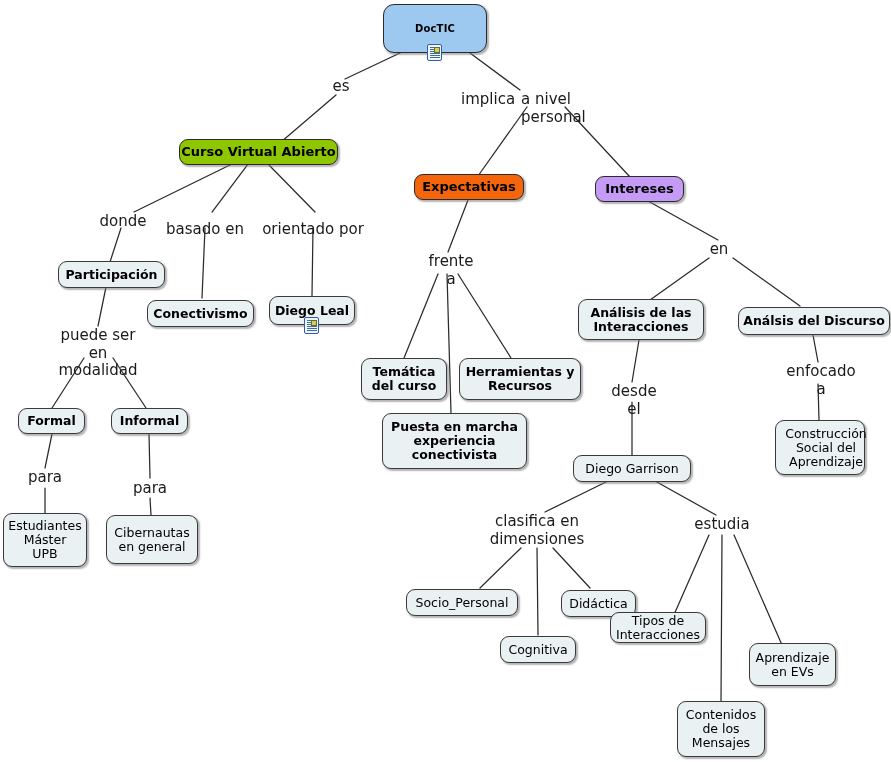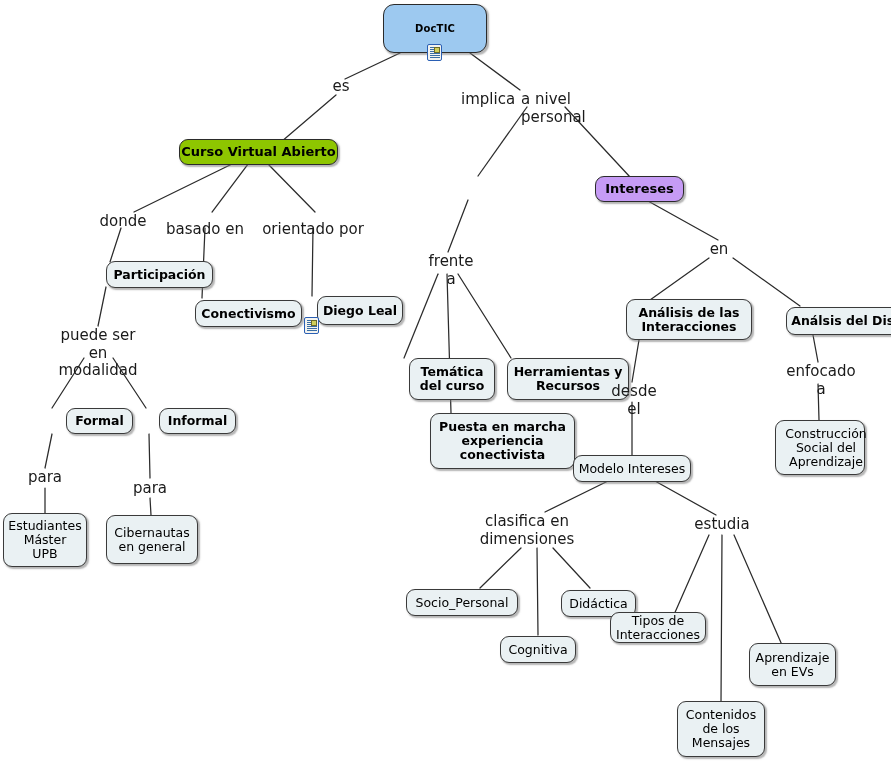--- a/index.html
+++ b/index.html
@@ -67,21 +67,20 @@
     border-color: #2b2b2b;
     font-size: 13px;
   }
   .node.plain {
     font-size: 12.5px;
     font-weight: normal;
   }
   .node.bold13 {
     font-size: 12.5px;
     font-weight: bold;
-    margin-left: 48px;
   }
   .edge-label {
     position: absolute;
     font-size: 15px;
     color: #1a1a1a;
     font-weight: normal;
     text-align: center;
     white-space: pre-line;
     line-height: 1.18;
     background: transparent;
@@ -209,20 +208,23 @@
   <div class="doc-icon" style="left:427px; top:44px;">
     <span class="lines"></span>
     <span class="pic"></span>
     <span class="foot"></span>
   </div>
 
   <div class="node green bold" style="left:179px; top:139px; width:159px; height:26px;">
     <span>Curso Virtual Abierto</span>
   </div>
 
+  <div class="node orange bold" style="left:414px; top:174px; width:110px; height:26px;">
+    <span>Expectativas</span>
+  </div>
 
   <div class="node purple bold" style="left:595px; top:176px; width:89px; height:26px;">
     <span>Intereses</span>
   </div>
 
   <div class="node bold13" style="left:58px; top:261px; width:107px; height:27px;">
     <span>Participación</span>
   </div>
 
   <div class="node bold13" style="left:147px; top:300px; width:107px; height:27px;">
@@ -282,21 +284,21 @@
     <span>Análsis del Discurso</span>
   </div>
 
   <div class="node plain" style="left:775px; top:420px; width:90px; height:55px;padding-left:12px;">
     <span>Construcción
 Social del
 Aprendizaje</span>
   </div>
 
   <div class="node plain" style="left:573px; top:455px; width:118px; height:27px;">
-    <span>Modelo Intereses</span>
+    <span>Diego Garrison</span>
   </div>
 
   <div class="node plain" style="left:406px; top:589px; width:112px; height:27px;">
     <span>Socio_Personal</span>
   </div>
 
   <div class="node plain" style="left:500px; top:636px; width:76px; height:27px;">
     <span>Cognitiva</span>
   </div>
 
@@ -340,18 +342,18 @@
   <div class="edge-label" style="left:131px; top:480px; width:38px;">para</div>
 
   <div class="edge-label" style="left:422px; top:253px; width:58px;">frente a</div>
 
   <div class="edge-label" style="left:705px; top:241px; width:28px;">en</div>
 
   <div class="edge-label" style="left:604px; top:383px; width:60px;">desde el</div>
 
   <div class="edge-label" style="left:784px; top:363px; width:74px;">enfocado a</div>
 
-  <div class="edge-label" style="left:477px; top:513px; width:100px;">clasifica en
+  <div class="edge-label" style="left:487px; top:513px; width:100px;">clasifica en
 dimensiones</div>
 
   <div class="edge-label" style="left:693px; top:516px; width:58px;">estudia</div>
 
 </div>
 
 </body></html>

